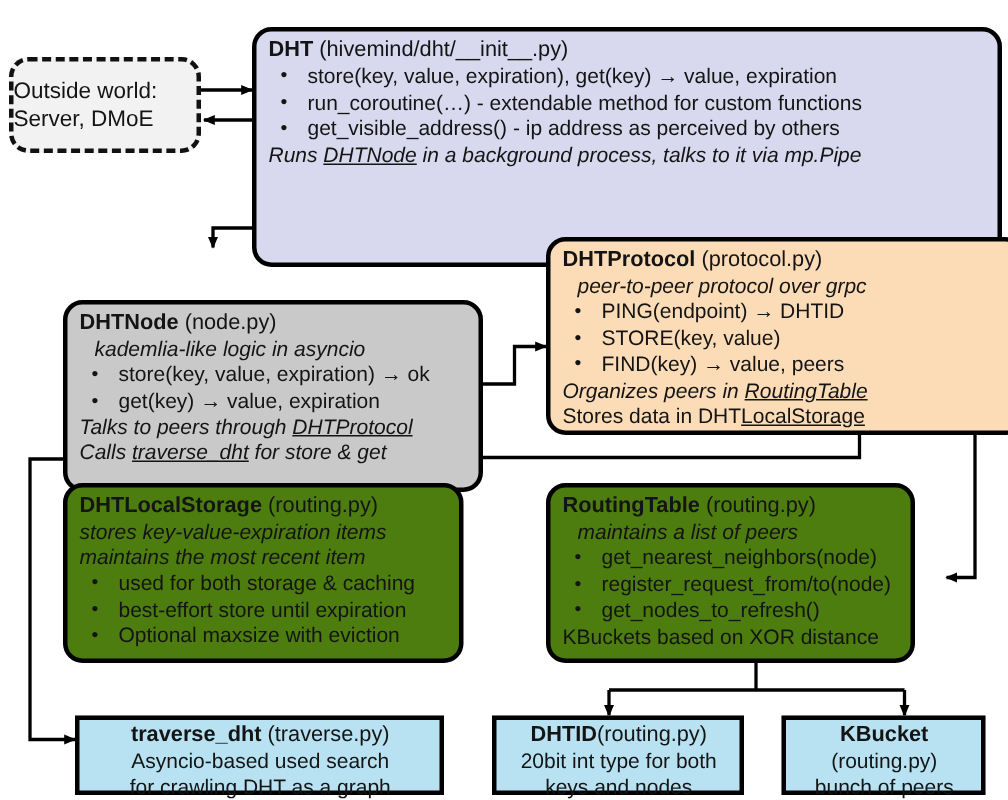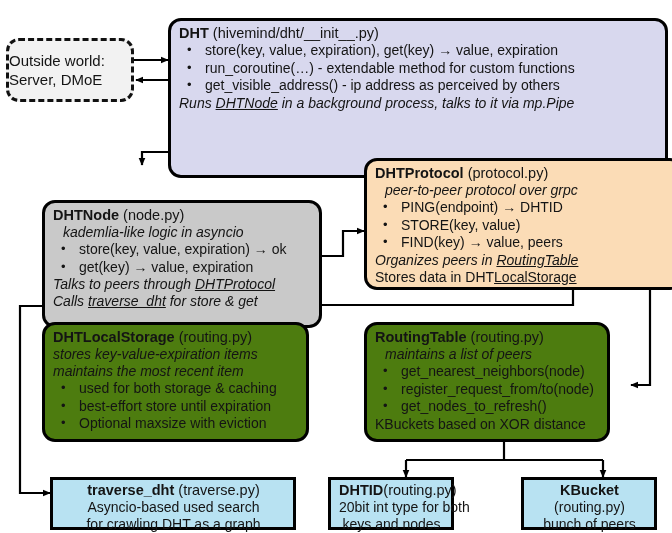--- a/index.html
+++ b/index.html
@@ -165,21 +165,21 @@
     <div class="inner ctr" style="padding-top:2px;">
       <div class="ttl">
         <b>traverse_dht</b>
         <span class="pth">(traverse.py)</span>
       </div>
       <div class="plain">Asyncio-based used search</div>
       <div class="plain">for crawling DHT as a graph</div>
     </div>
   </div>
 
-  <div class="node sq c-blue" style="left:328px;top:477px;width:126px;height:53px;">
+  <div class="node sq c-blue" style="left:328px;top:477px;width:168px;height:53px;">
     <div class="inner ctr" style="padding-top:2px;">
       <div class="ttl">
         <b>DHTID</b><span class="pth">(routing.py)</span>
       </div>
       <div class="plain">20bit int type for both</div>
       <div class="plain">keys and nodes</div>
     </div>
   </div>
 
   <div class="node sq c-blue" style="left:521px;top:477px;width:136px;height:53px;">

